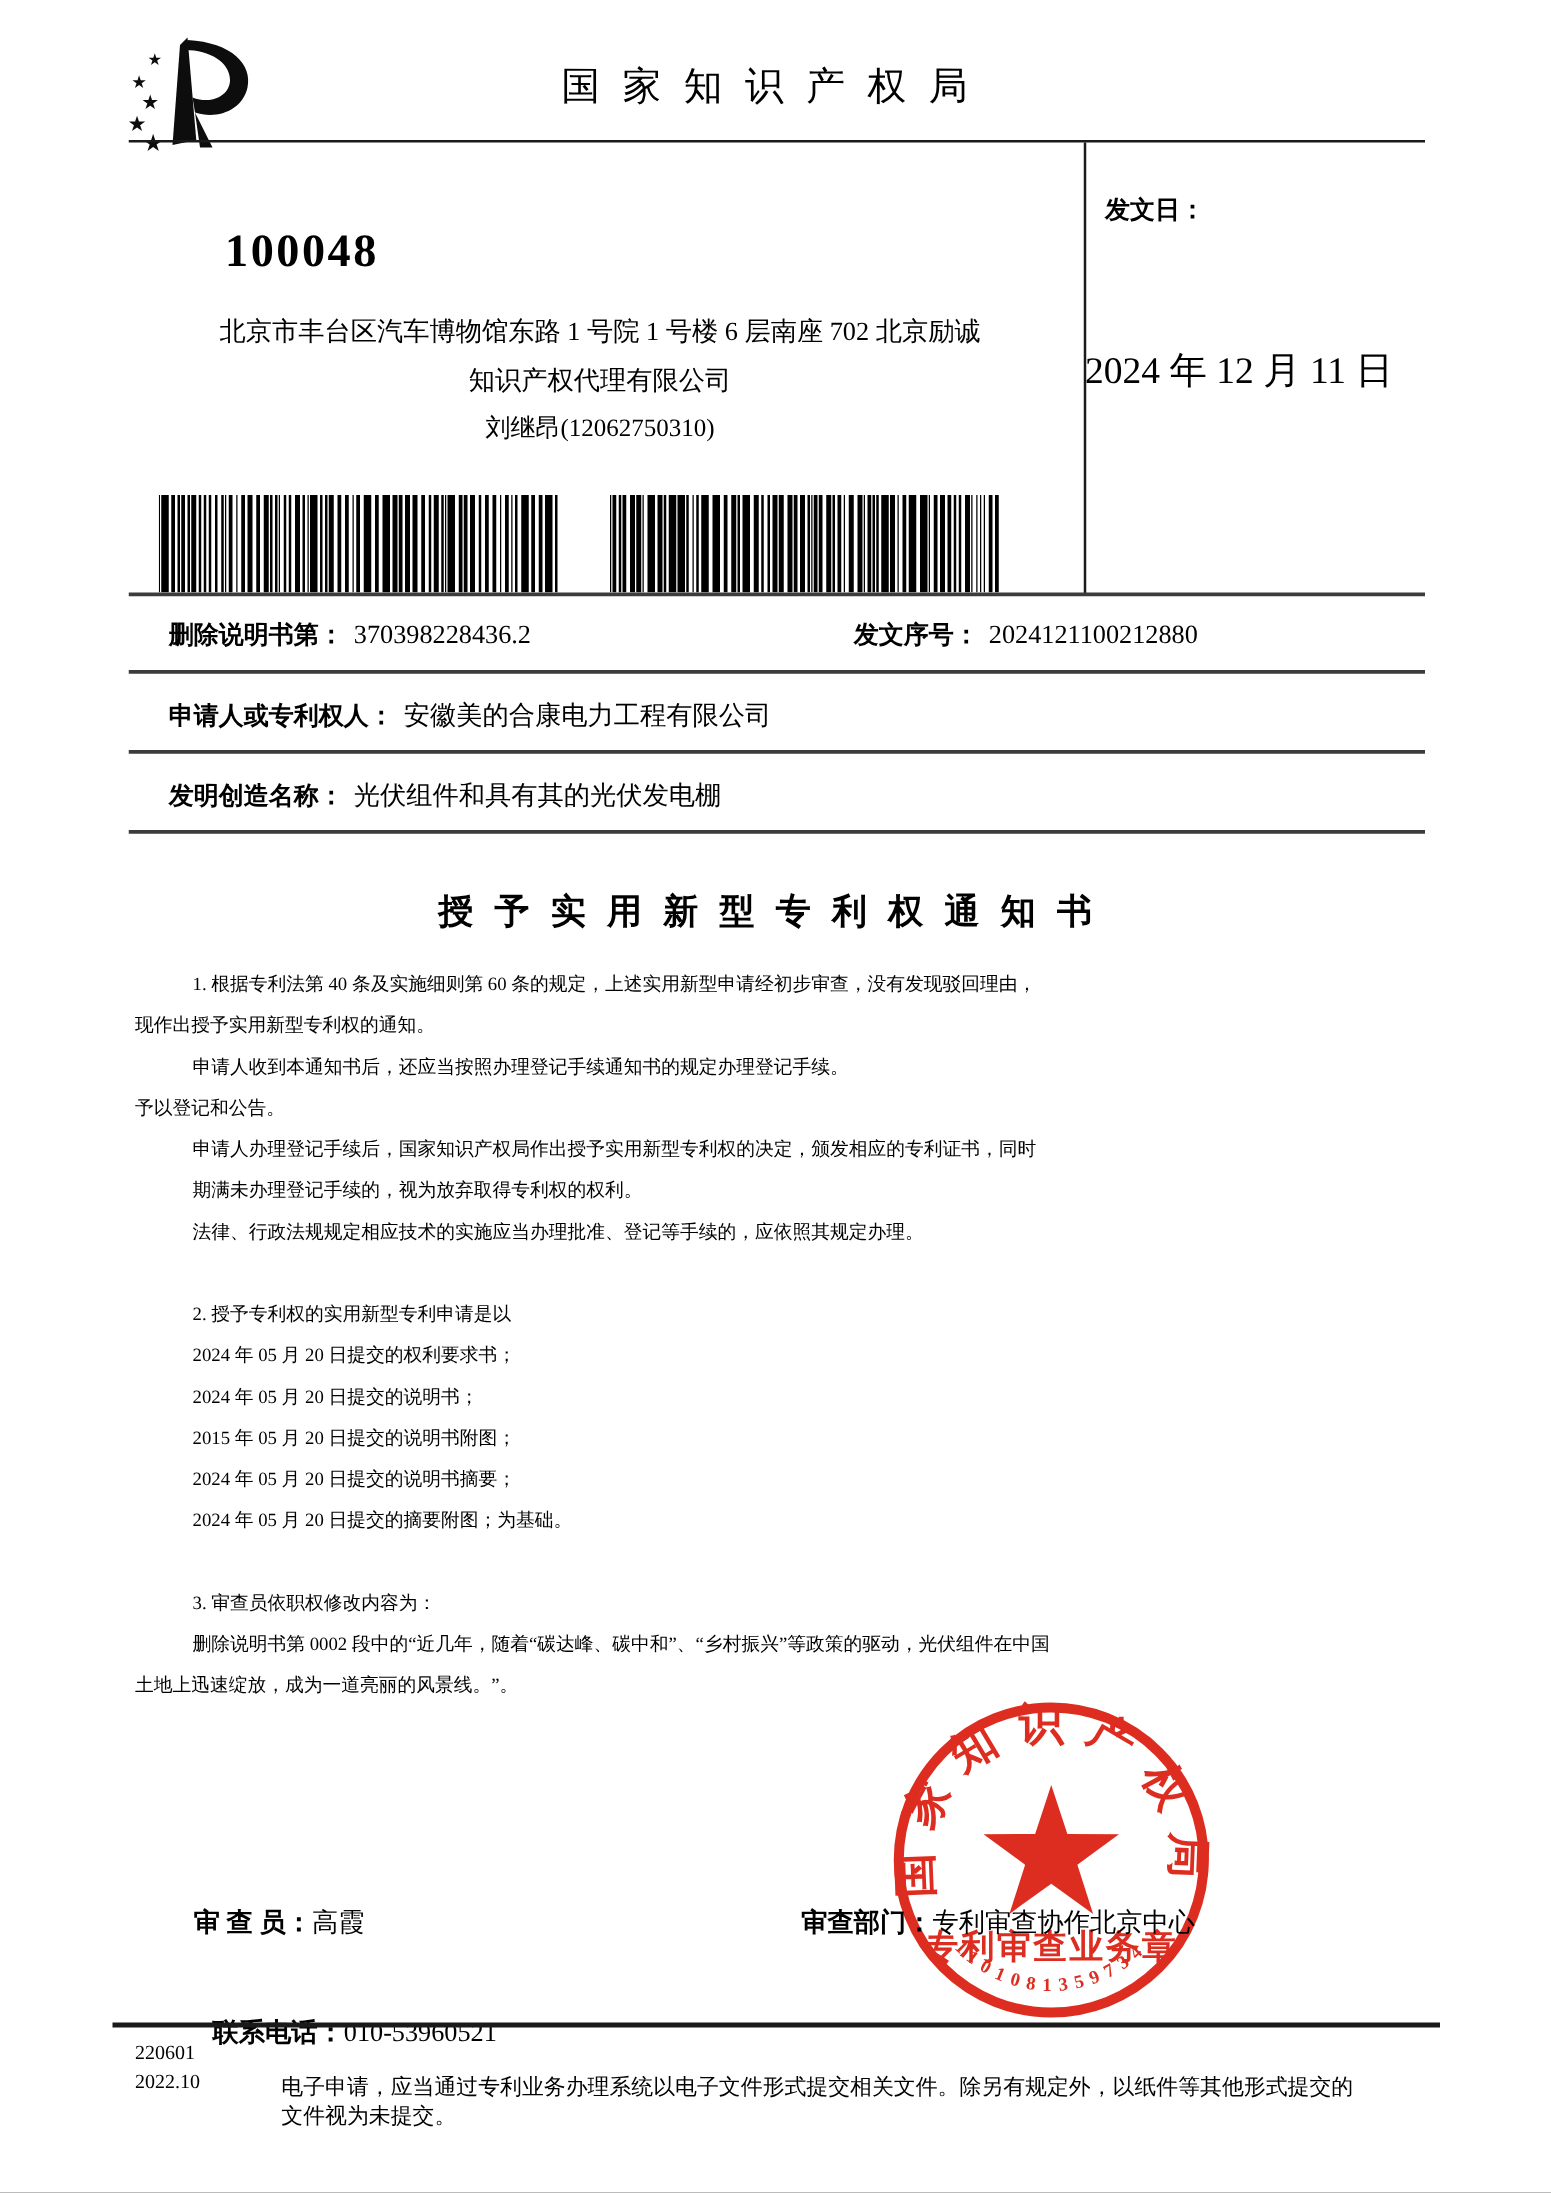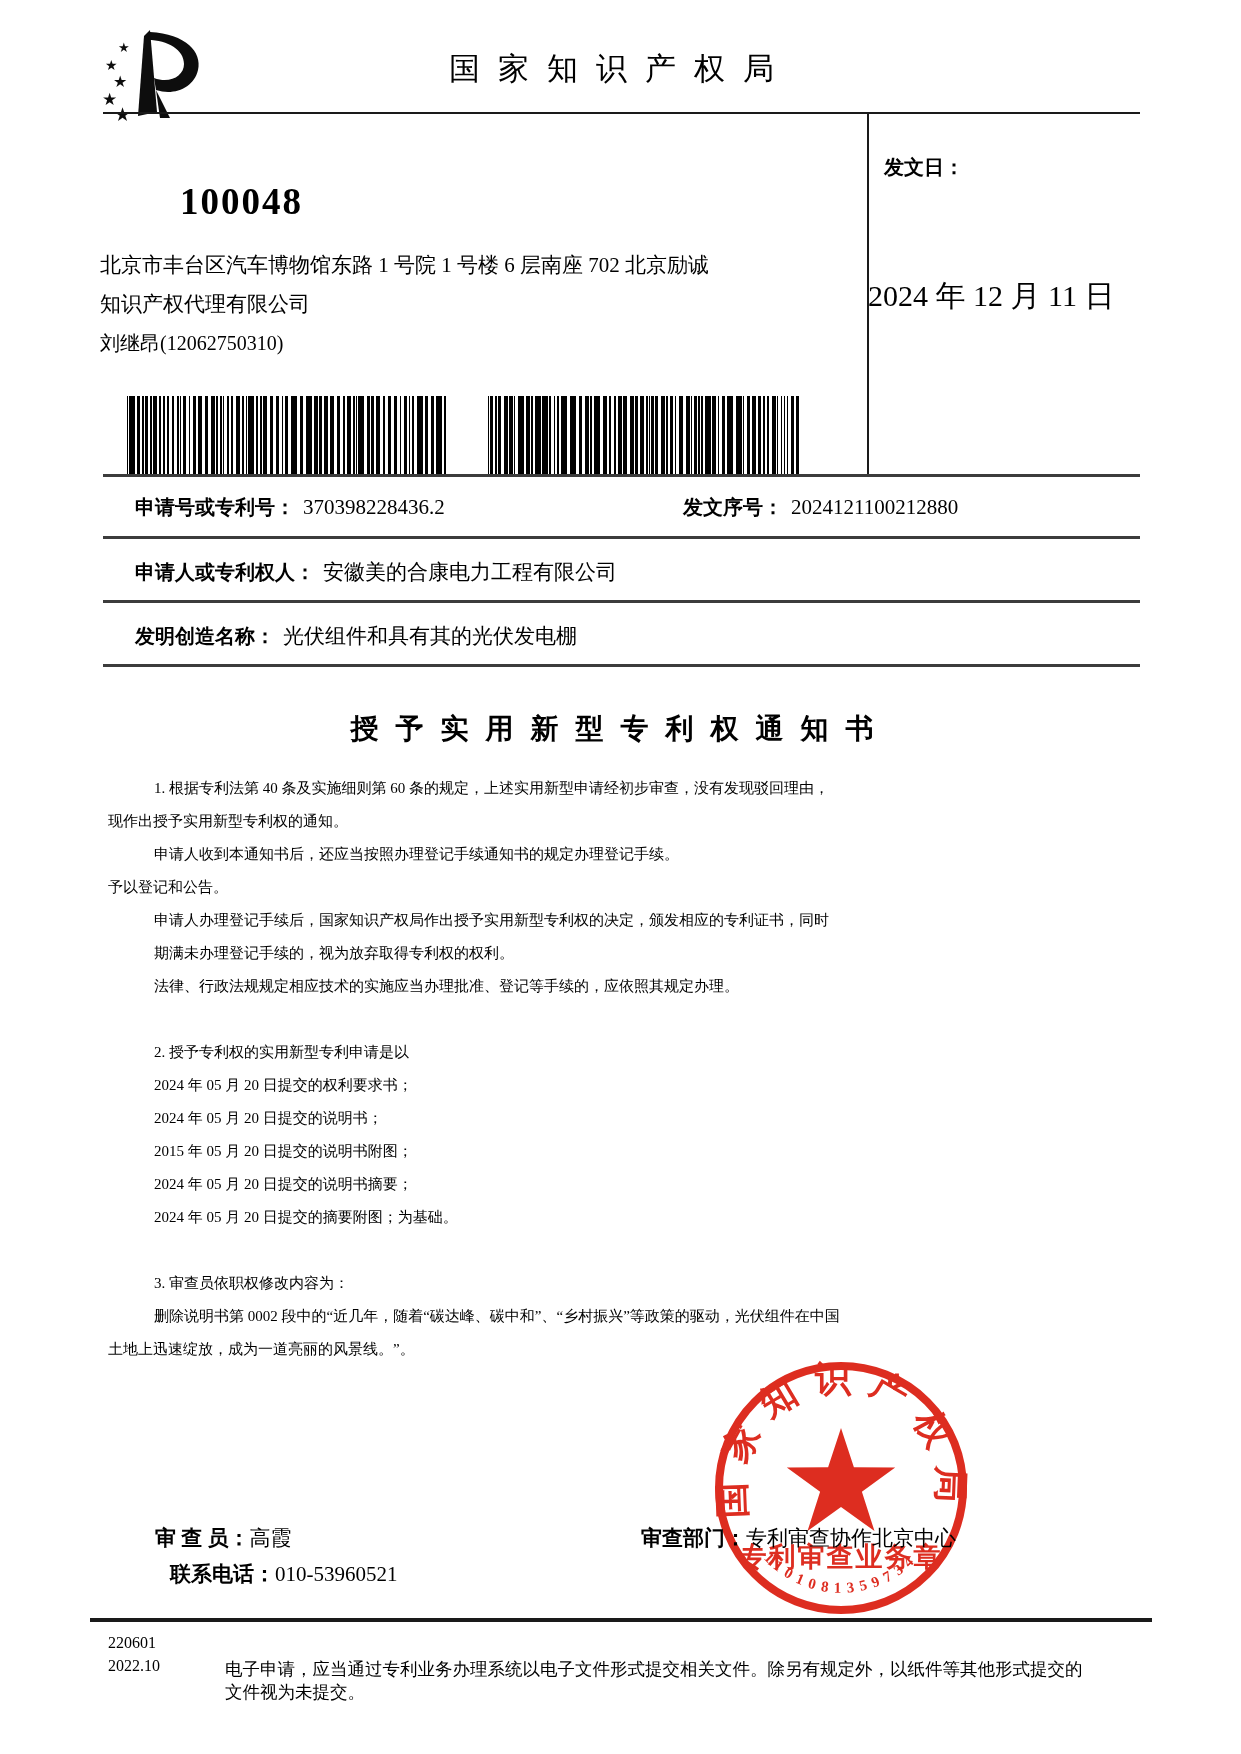--- a/index.html
+++ b/index.html
@@ -10,21 +10,21 @@
   }
   .abs{position:absolute;}
   .hline{position:absolute;background:#1a1a1a;}
   .vline{position:absolute;background:#1a1a1a;}
 
   .agency-title{
     left:0;top:48px;width:1241px;text-align:center;
     font-size:31px;font-weight:500;letter-spacing:18px;
   }
   .postcode{left:180px;top:180px;font-size:37px;font-weight:600;letter-spacing:2px;}
-  .addr{left:100px;top:246px;width:760px;font-size:21px;line-height:39px;}
+  .addr{left:100px;top:246px;width:760px;text-align:center;font-size:21px;line-height:39px;}
   .addr .l3{font-size:20px;}
   .dispatch-label{left:884px;top:154px;font-size:20px;font-weight:600;}
   .dispatch-date{left:868px;top:276px;width:290px;text-align:left;font-size:30px;}
 
   .barcode{position:absolute;display:flex;align-items:stretch;overflow:hidden;}
   .barcode i{background:#000;height:100%;flex:0 0 auto;}
 
   .mrow{position:absolute;white-space:nowrap;font-size:21px;}
   .mlabel{font-family:"Liberation Sans","DejaVu Sans",sans-serif;font-weight:700;font-size:20px;}
   .mval{margin-left:8px;}
@@ -202,21 +202,21 @@
       <i style="width: 1px; margin-right: 3px;"></i>
       <i style="width: 1px; margin-right: 2px;"></i>
       <i style="width: 1px; margin-right: 2px;"></i>
       <i style="width: 1px; margin-right: 3px;"></i>
       <i style="width: 3px; margin-right: 2px;"></i>
       <i style="width: 3px; margin-right: 3px;"></i>
     </div>
   <div class="hline" style="left:103px;top:474px;width:1037px;height:3px;background:#3c3c3c;"></div>
 
   <div class="mrow" style="left:135px;top:494px;">
-    <span class="mlabel">申请号或专利号：</span><span class="mval">370398228436.2</span>
+    <span class="mlabel">删除说明书第：</span><span class="mval">370398228436.2</span>
   </div>
   <div class="mrow" style="left:683px;top:494px;">
     <span class="mlabel">发文序号：</span><span class="mval">2024121100212880</span>
   </div>
   <div class="hline" style="left:103px;top:536px;width:1037px;height:3px;background:#3c3c3c;"></div>
 
   <div class="mrow" style="left:135px;top:558px;">
     <span class="mlabel">申请人或专利权人：</span><span class="mval">安徽美的合康电力工程有限公司</span>
   </div>
   <div class="hline" style="left:103px;top:600px;width:1037px;height:3px;background:#3c3c3c;"></div>
@@ -244,21 +244,21 @@
       <div class="bline ind">2024 年 05 月 20 日提交的摘要附图；为基础。</div>
       <div class="bline">&nbsp;</div>
       <div class="bline ind">3. 审查员依职权修改内容为：</div>
       <div class="bline ind">删除说明书第 0002 段中的“近几年，随着“碳达峰、碳中和”、“乡村振兴”等政策的驱动，光伏组件在中国</div>
       <div class="bline">土地上迅速绽放，成为一道亮丽的风景线。”。</div>
     </div>
 
   <div class="sign-line" style="left:155px;top:1524px;">
     <span class="sign-label">审 查 员：</span><span>高霞</span>
   </div>
-  <div class="sign-line" style="left:170px;top:1560px;">
+  <div class="sign-line" style="left:170px;top:1612px;">
     <span class="sign-label">联系电话：</span><span>010-53960521</span>
   </div>
   <div class="sign-line" style="left:641px;top:1524px;">
     <span class="sign-label">审查部门：</span><span>专利审查协作北京中心</span>
   </div>
 
   <svg class="seal" width="272" height="272" viewBox="0 0 272 272">
     <circle cx="136" cy="136" r="122" fill="none" stroke="#dc2114" stroke-width="8"></circle>
     <path id="sealArc" d="M 48.1,177 A 97,97 0 1 1 223.9,177" fill="none"></path>
     <text font-size="36" font-weight="bold" fill="#dc2114" letter-spacing="16">

